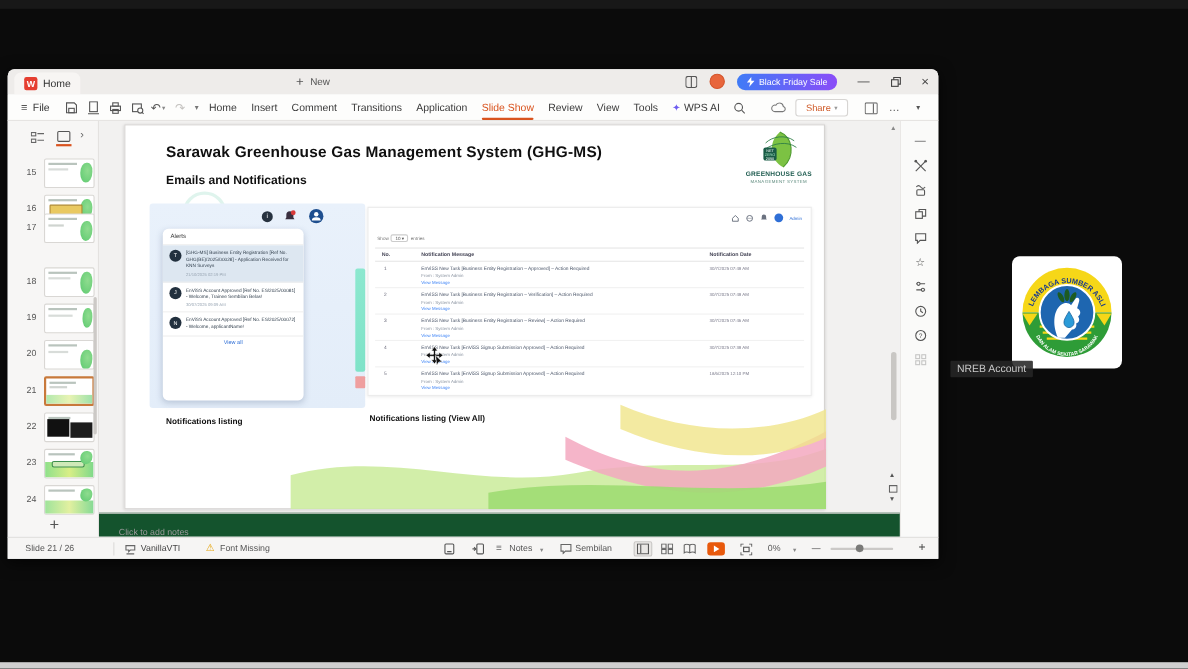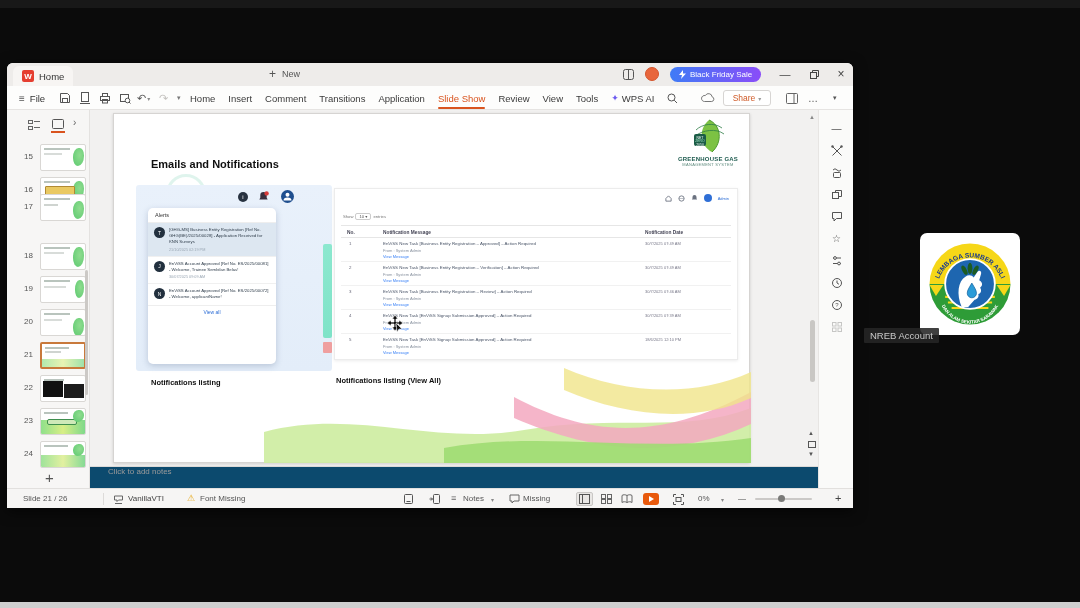--- a/index.html
+++ b/index.html
@@ -80,21 +80,21 @@
 .lm2{font-size:4px;color:#8a93a0;margin-top:1.5px}
 .lm3{font-size:4px;color:#3b82f6;margin-top:1.5px}
 .ldate{position:absolute;left:304px;top:3px;font-size:4px;color:#778}
 .capt{position:absolute;font-size:7.5px;font-weight:bold;color:#101010}
 
 .rail{position:absolute;top:47px;right:0;width:35px;bottom:20px;background:#fafaf9;border-left:1px solid #e7e5e3}
 .rico{position:absolute;left:11px;width:13px;height:13px;color:#555;font-size:10px;display:flex;align-items:center;justify-content:center}
 .dscrollthumb{position:absolute;width:5px;height:62px;background:#c9c7c4;border-radius:3px}
 .pagerglyph{position:absolute;font-size:6px;color:#555}
 
-.notesbar{position:absolute;left:83px;right:35px;top:403px;height:22px;background:#0c4a6e;border-top:1px solid #dcdad8;display:flex;align-items:flex-start;padding-left:18px}
+.notesbar{position:absolute;left:83px;right:35px;top:403px;height:22px;background:#14532d;border-top:1px solid #dcdad8;display:flex;align-items:flex-end;padding-left:18px}
 .notesbar span{font-size:8px;color:#9a9a9a}
 .status{position:absolute;left:0;right:0;bottom:0;height:20px;background:#f6f5f4;border-top:1px solid #e2e0de;border-radius:0}
 .st{position:absolute;top:5px;font-size:8px;color:#555}
 .viewbtn{position:absolute;top:3px;width:17px;height:14px;display:flex;align-items:center;justify-content:center;border-radius:2px}
 .viewbtn.on{background:#e9e7e5;border:1px solid #c9c7c5}
 .play{position:absolute;top:4px;width:16px;height:12px;background:#e8590c;border-radius:3px;display:flex;align-items:center;justify-content:center}
 .play i{display:block;width:0;height:0;border-left:5px solid #fff;border-top:3px solid transparent;border-bottom:3px solid transparent}
 .ztrack{position:absolute;top:9px;width:57px;height:2px;background:#cbc9c7;border-radius:1px}
 .zdot{position:absolute;top:6px;width:7px;height:7px;border-radius:50%;background:#7a7a78}
 
@@ -320,20 +320,21 @@
         </div>
     </div>
 
     <div class="lpscroll"></div>
     <div class="addslide">+</div>
   </div>
 
   <div class="canvas">
     <div class="slide">
       <div class="ring"></div>
+      <div class="s-title">Sarawak Greenhouse Gas Management System (GHG-MS)</div>
       <div class="s-sub">Emails and Notifications</div>
 
       <div class="ghglogo">
         <svg width="40" height="38" viewBox="0 0 40 38" style="margin:0 auto">
           <path d="M21,2 C33,7 35,24 24,34 C13,29 9,12 21,2 Z" fill="#7cc243"></path>
           <path d="M21,2 C33,7 35,24 24,34" fill="none" stroke="#4e9a2e" stroke-width="1"></path>
           <path d="M8,12 C14,6 26,4 34,10" fill="none" stroke="#2e7d46" stroke-width=".8"></path>
           <path d="M7,18 C15,12 28,10 36,16" fill="none" stroke="#2e7d46" stroke-width=".8"></path>
           <rect x="6" y="16" width="12" height="12" rx="2" fill="#1a5c46"></rect>
           <text x="12" y="20.5" font-size="3.4" fill="#fff" text-anchor="middle">NET</text>
@@ -574,21 +575,21 @@
         </svg>
       </span>
     <span class="st" style="left:444px;font-size:9px;top:4px;color:#666">≡</span>
     <span class="st" style="left:456px">Notes</span>
     <span class="st" style="left:484px;font-size:6px;top:7px;color:#888">▾</span>
     <span class="abs" style="left:502px;top:5px">
         <svg width="11" height="10" viewBox="0 0 11 10">
           <path d="M1,1 h9 v6 h-5 l-2,2 v-2 h-2 z" fill="none" stroke="#666"></path>
         </svg>
       </span>
-    <span class="st" style="left:516px">Missing</span>
+    <span class="st" style="left:516px">Sembilan</span>
 
     <span class="viewbtn on" style="left:569px">
         <svg width="11" height="10" viewBox="0 0 11 10">
           <rect x="0.5" y="0.5" width="10" height="9" fill="none" stroke="#555"></rect>
           <line x1="3.5" y1="1" x2="3.5" y2="9" stroke="#555"></line>
         </svg>
       </span>
     <span class="viewbtn" style="left:591px">
         <svg width="11" height="10" viewBox="0 0 11 10">
           <rect x="0.5" y="0.5" width="4" height="4" fill="none" stroke="#666"></rect>

